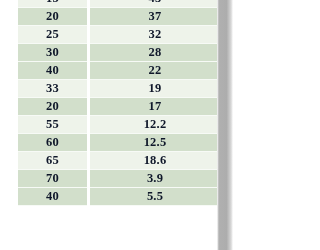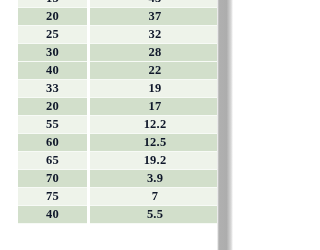--- a/index.html
+++ b/index.html
@@ -111,29 +111,25 @@
           <tr class="odd">
             <td class="col-a">55</td>
             <td class="col-b">12.2</td>
           </tr>
           <tr class="even">
             <td class="col-a">60</td>
             <td class="col-b">12.5</td>
           </tr>
           <tr class="odd">
             <td class="col-a">65</td>
-            <td class="col-b">19.2</td>
+            <td class="col-b">18.6</td>
           </tr>
           <tr class="even">
             <td class="col-a">70</td>
             <td class="col-b">3.9</td>
-          </tr>
-          <tr class="odd">
-            <td class="col-a">75</td>
-            <td class="col-b">7</td>
           </tr>
           <tr class="even">
             <td class="col-a">40</td>
             <td class="col-b">5.5</td>
           </tr>
         </tbody>
     </table>
   </div>
 
   <div id="left-gutter"></div>

